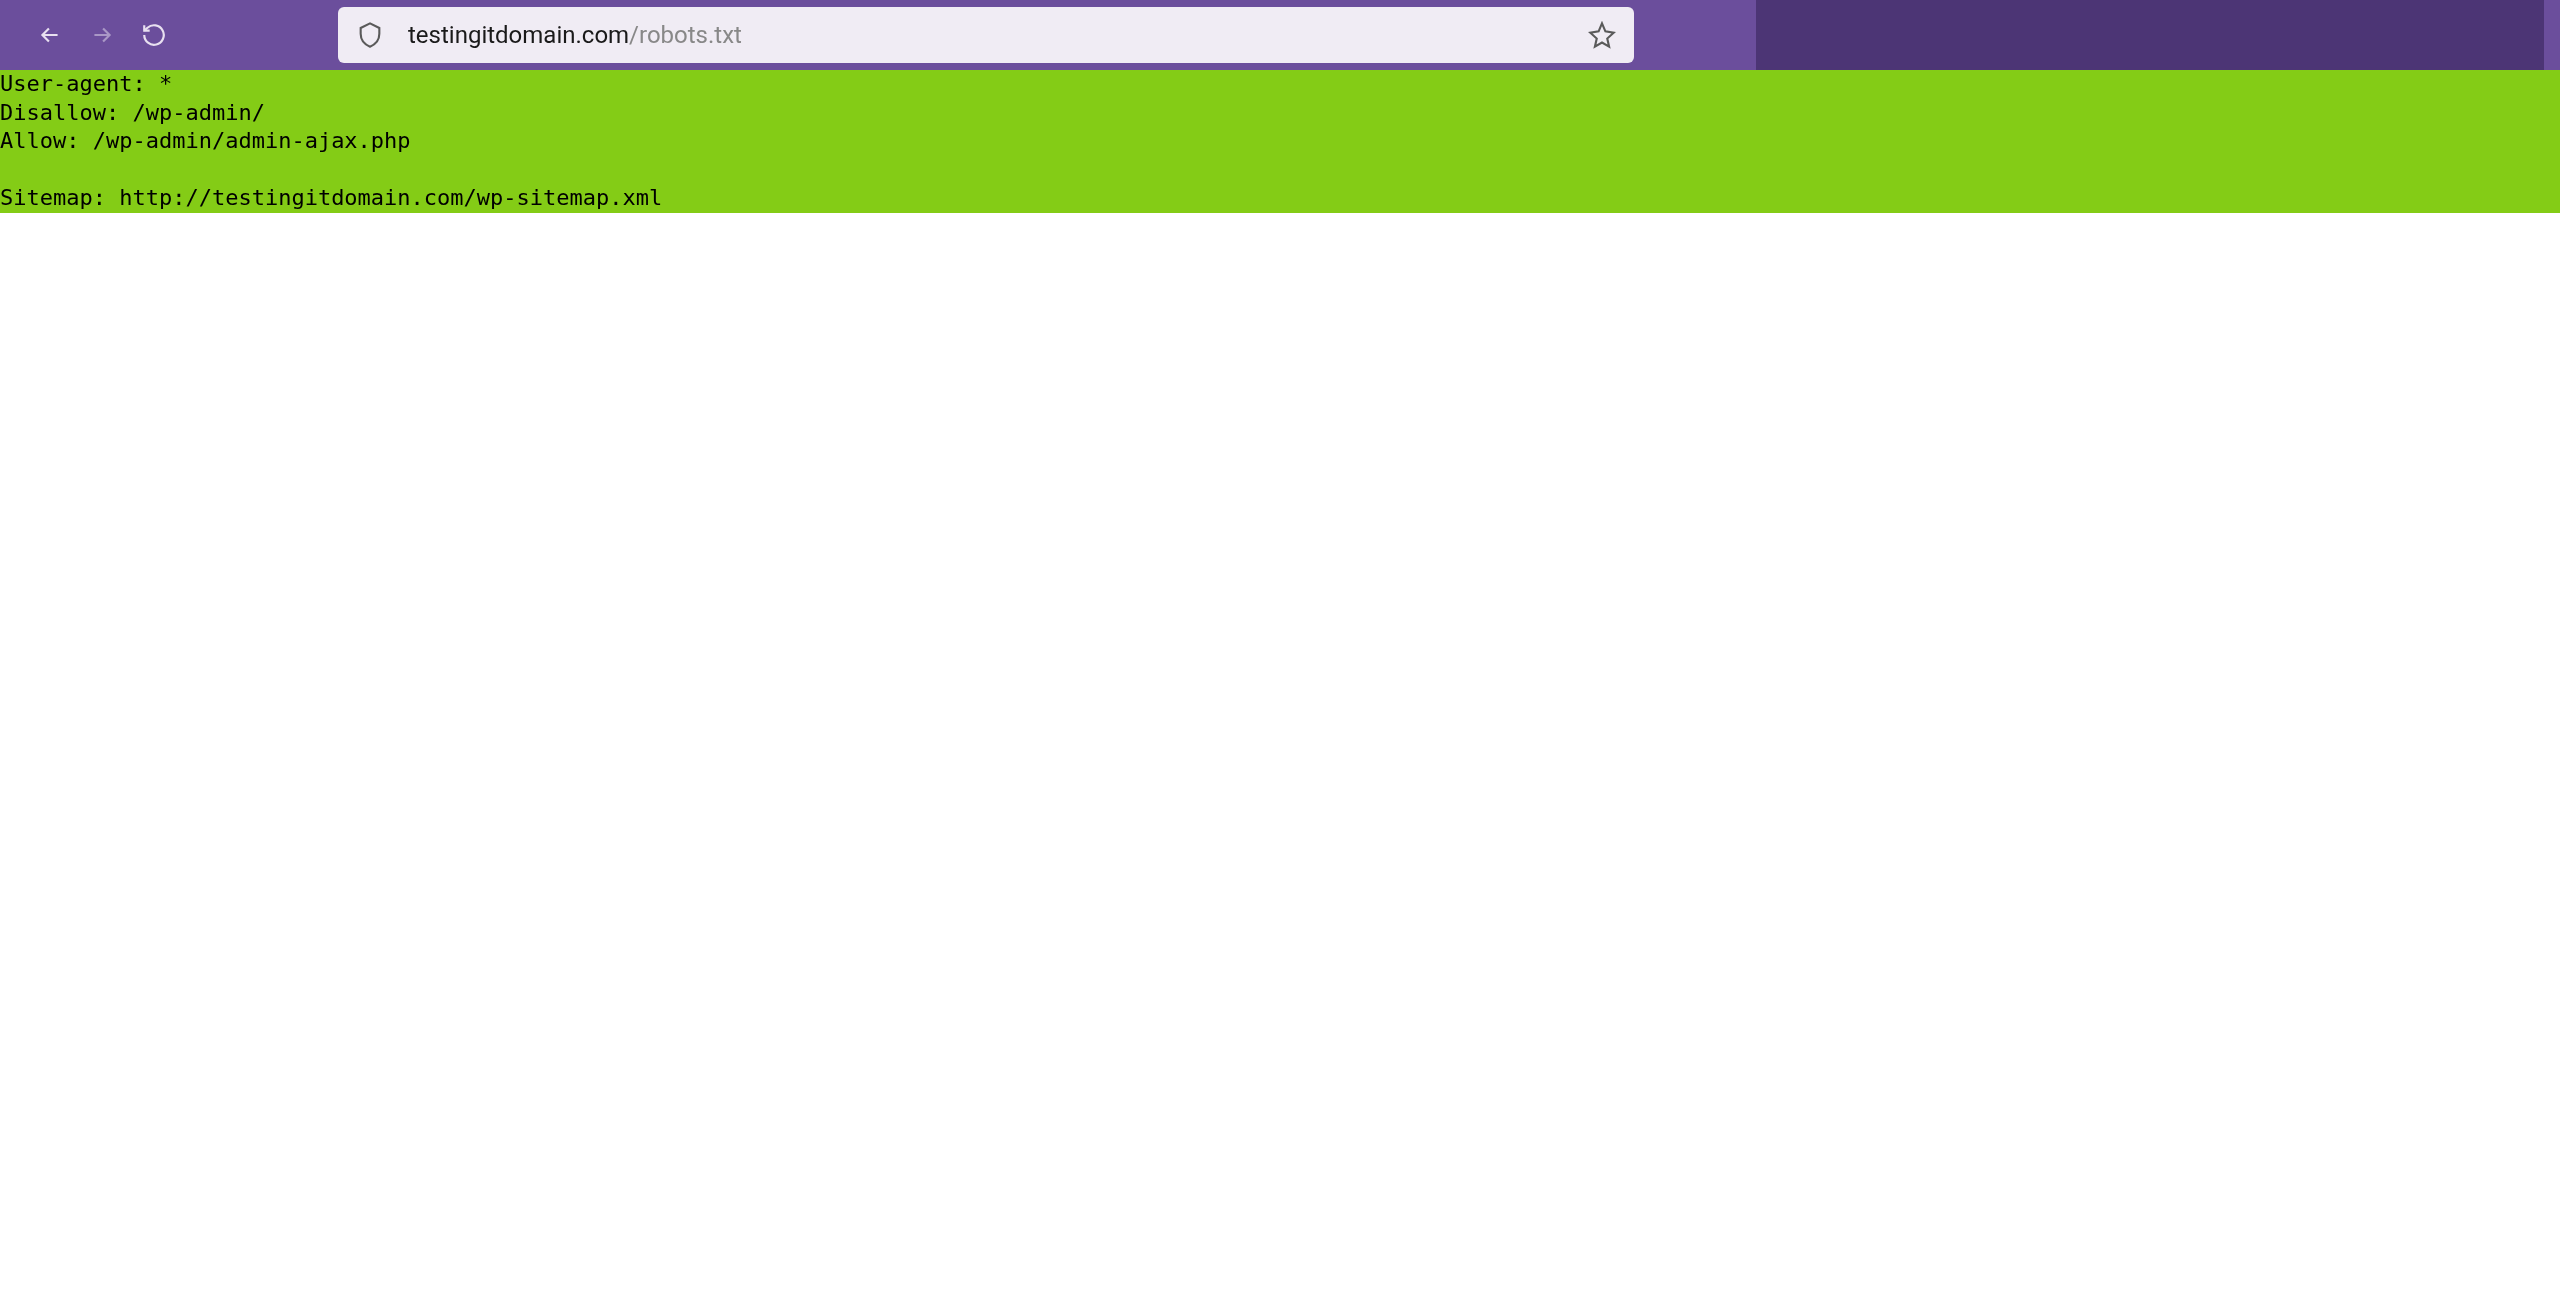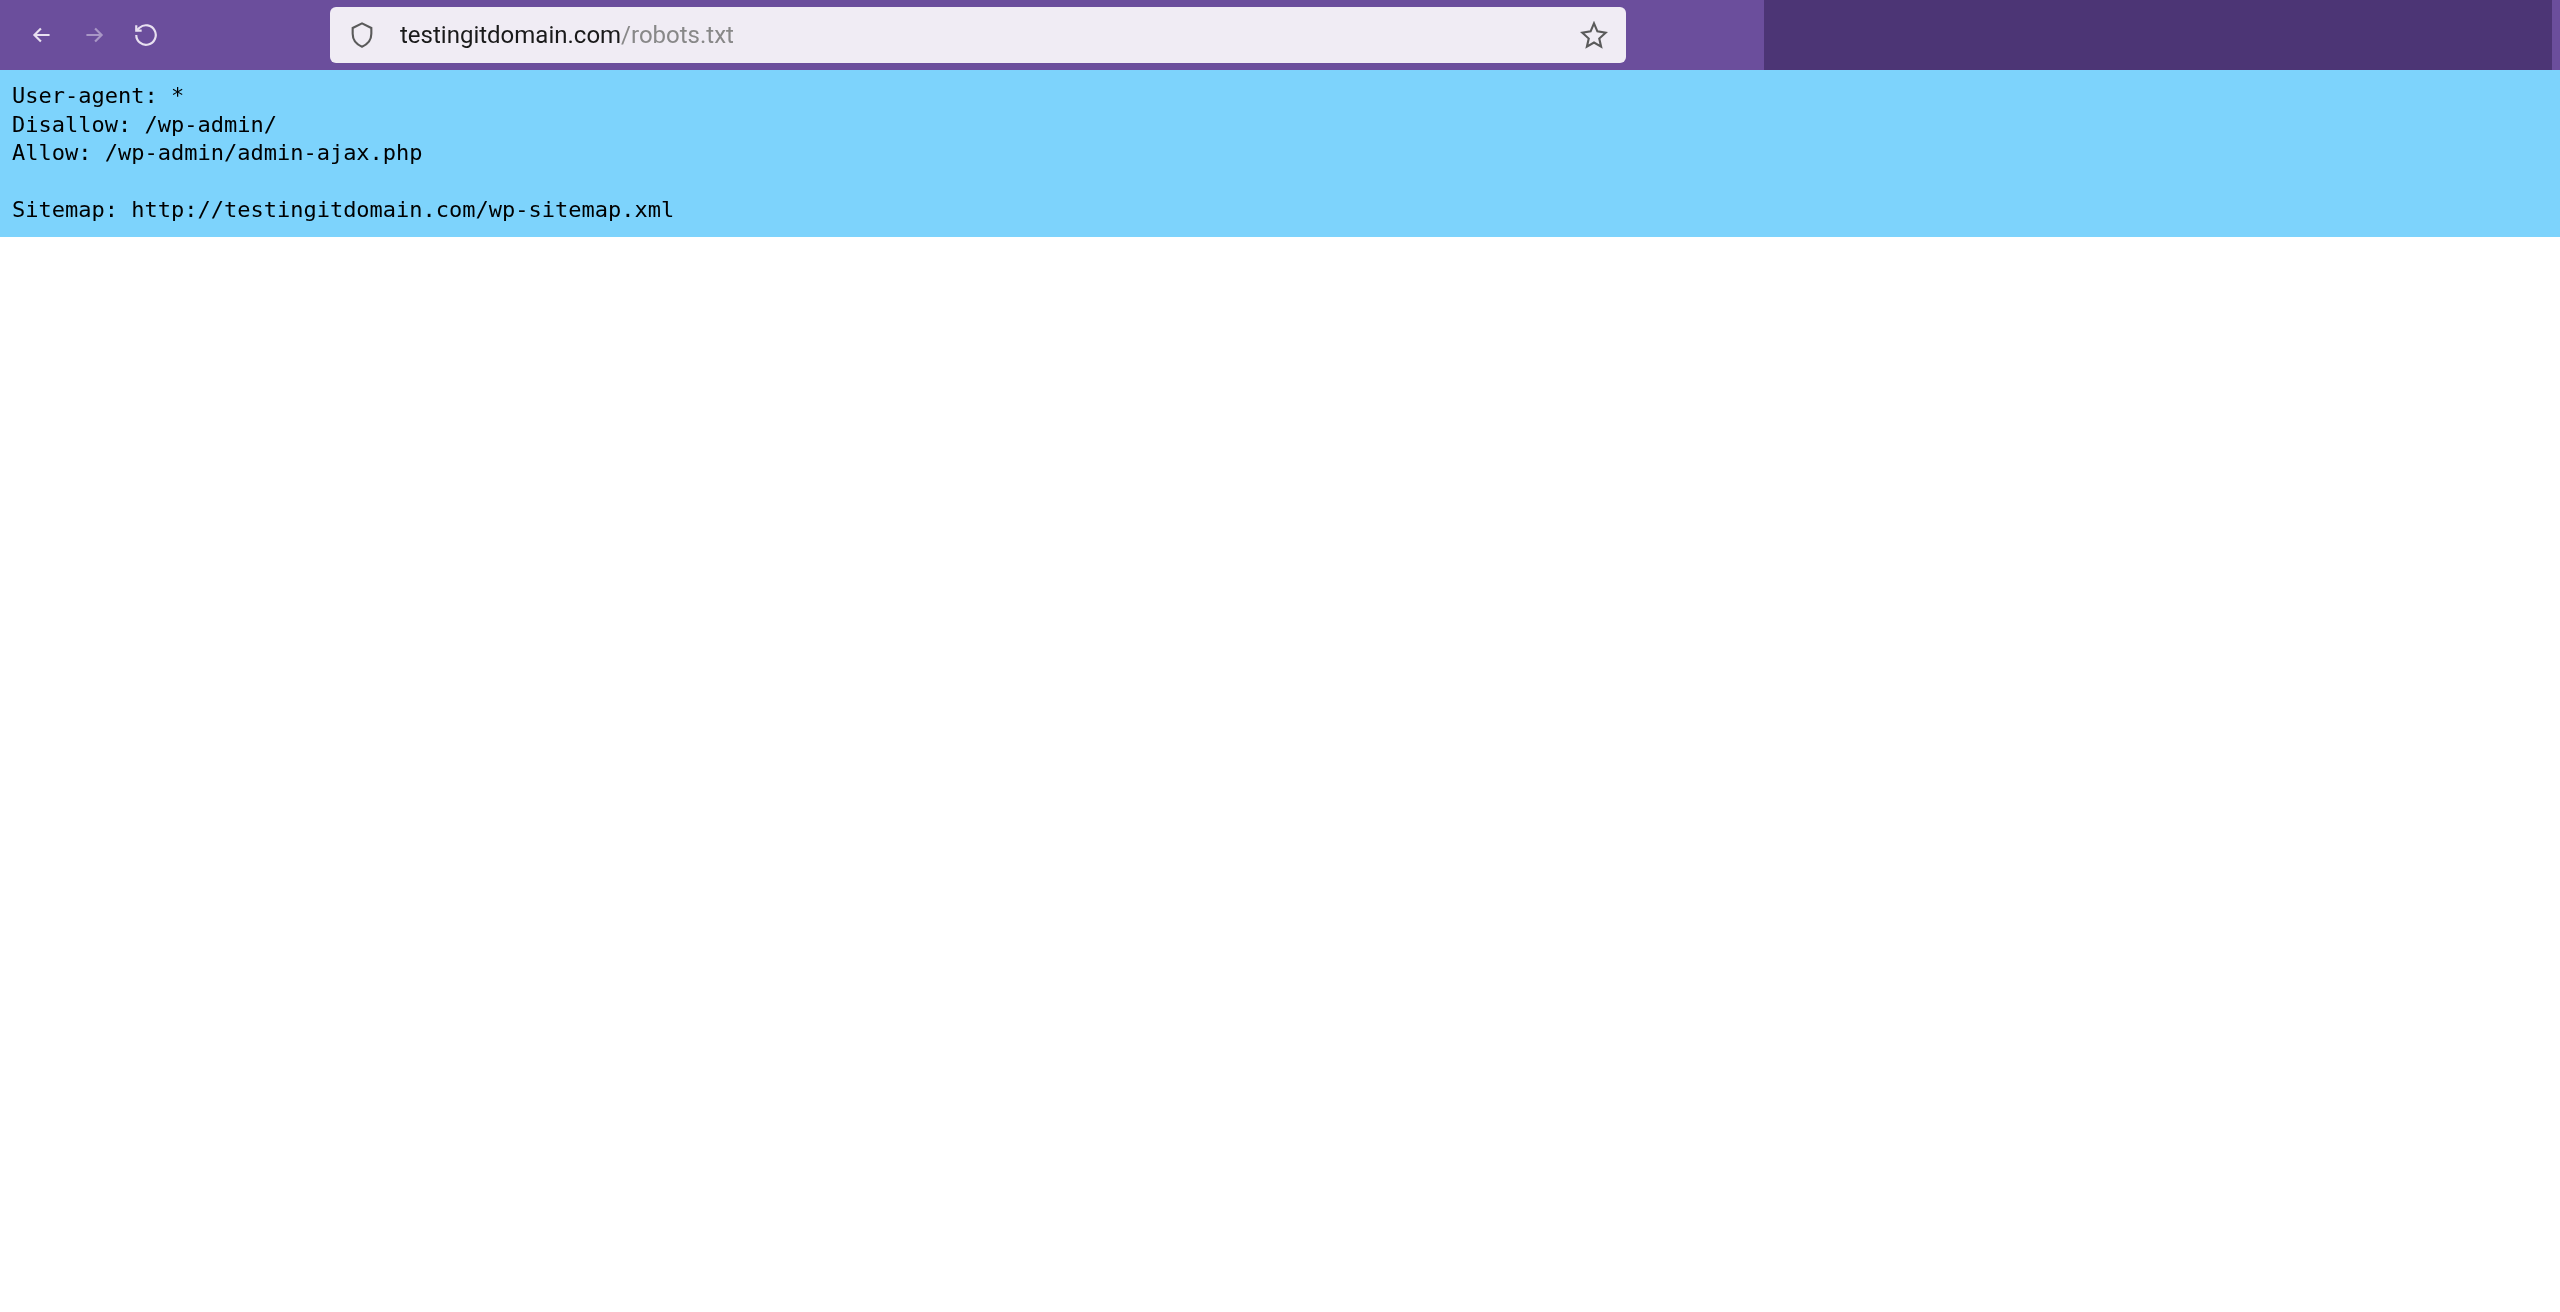--- a/index.html
+++ b/index.html
@@ -12,21 +12,21 @@
       background: #ffffff;
       width: 2560px;
       height: 1312px;
       overflow: hidden;
     }
     .browser-toolbar {
       height: 70px;
       background: #6b4e9c;
       display: flex;
       align-items: center;
-      padding: 0 28px;
+      padding: 0 36px;
     }
     .toolbar-right-section {
       background: #4c3575;
       height: 70px;
       width: 788px;
       margin-left: auto;
       margin-right: -20px;
     }
     .nav-buttons {
       display: flex;
@@ -98,22 +98,22 @@
       cursor: pointer;
     }
     .bookmark-icon svg {
       width: 28px;
       height: 28px;
       stroke: currentColor;
       fill: none;
       stroke-width: 1.8;
     }
     .page-content {
-      padding: 12px;
-      background: #7dd3fc;
+      padding: 0;
+      background: #84cc16;
     }
     .robots-text {
       font-family: "Menlo", "Monaco", "Consolas", monospace;
       font-size: 22px;
       line-height: 1.3;
       color: #000000;
       white-space: pre;
     }
   </style>
 </head>

